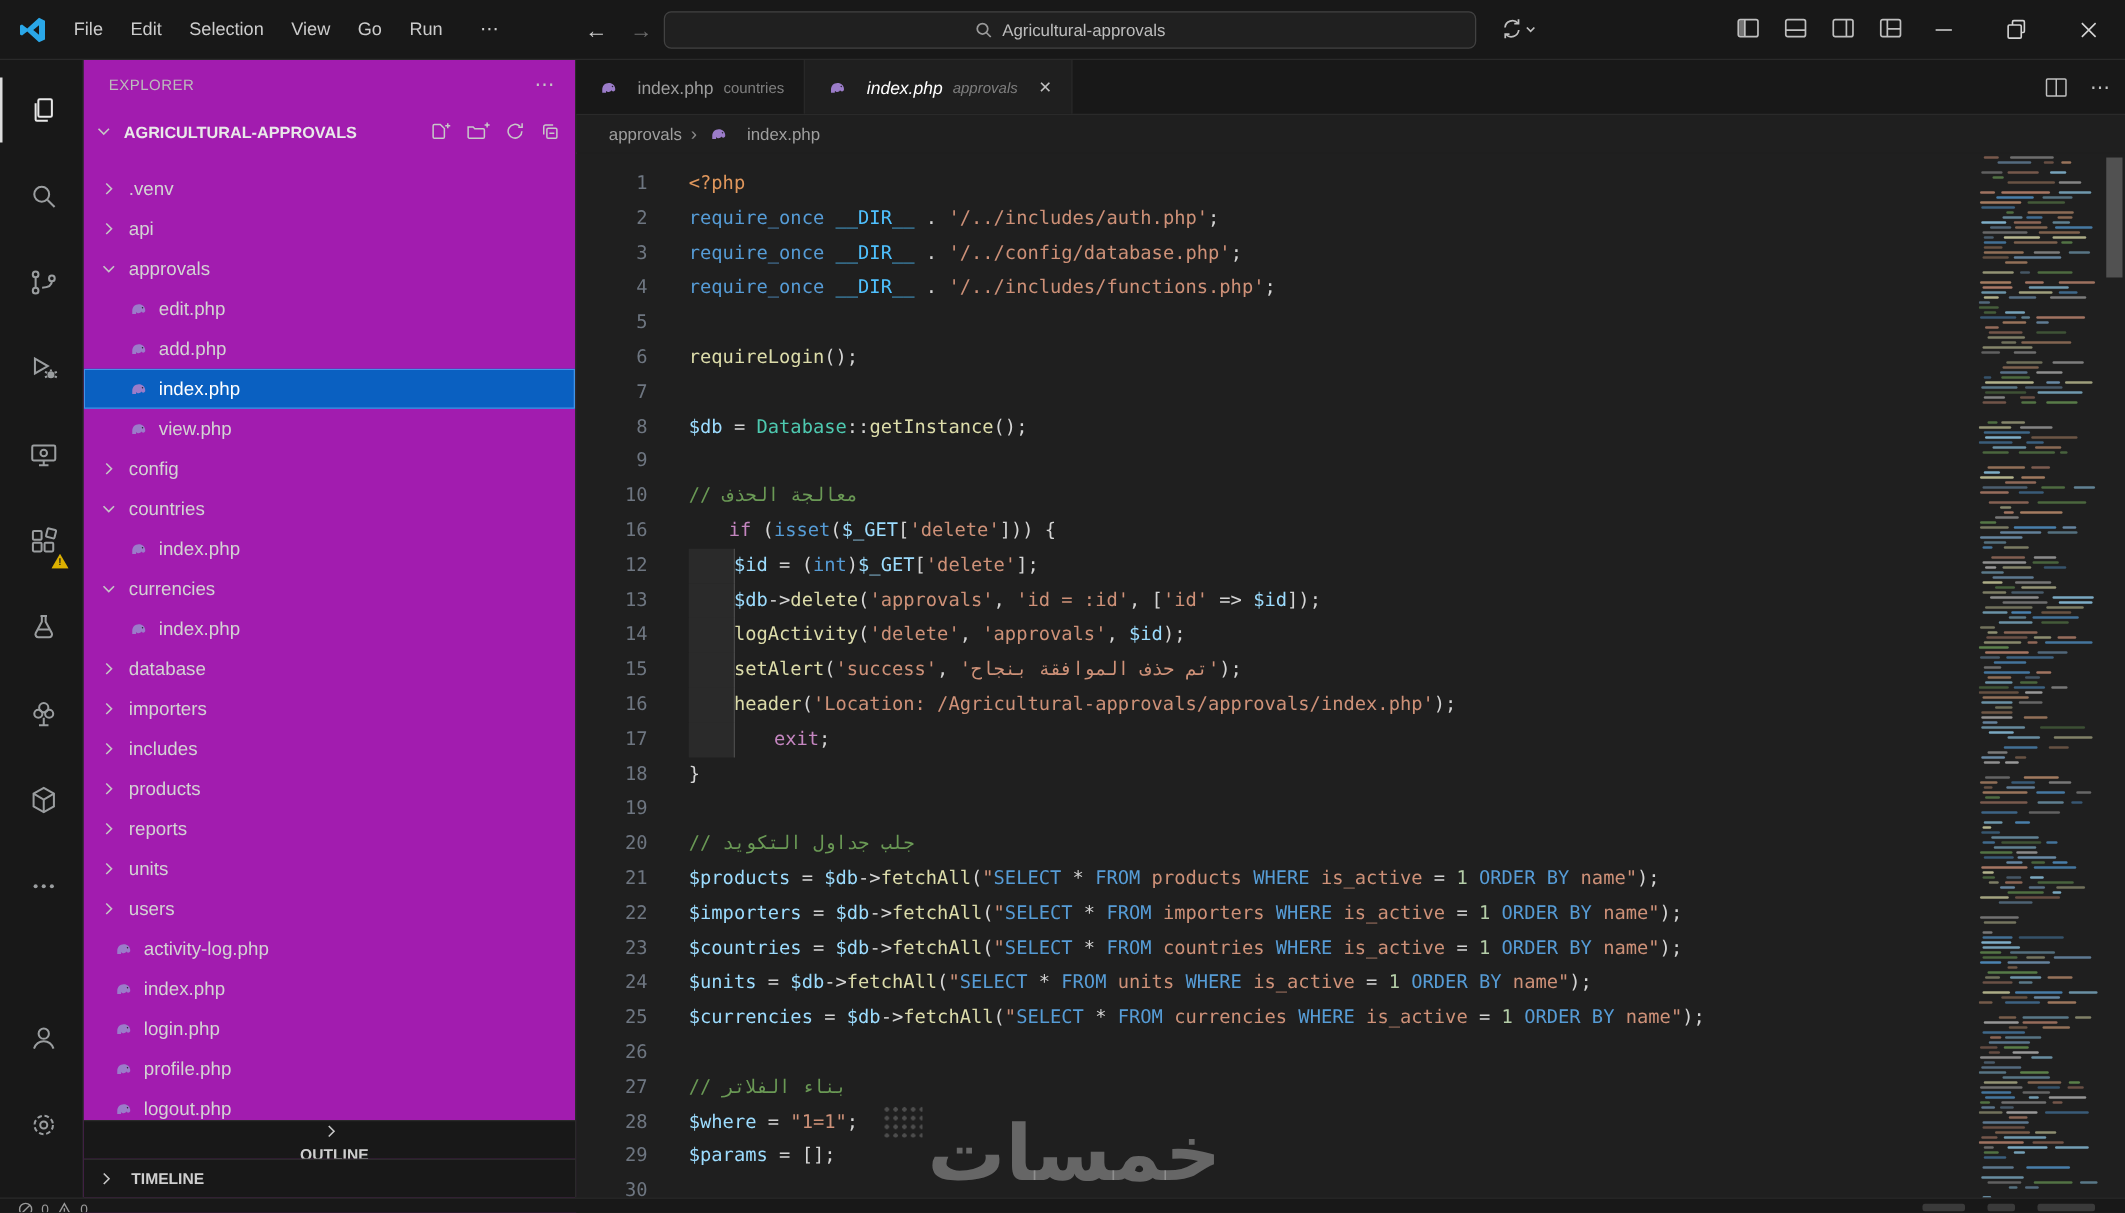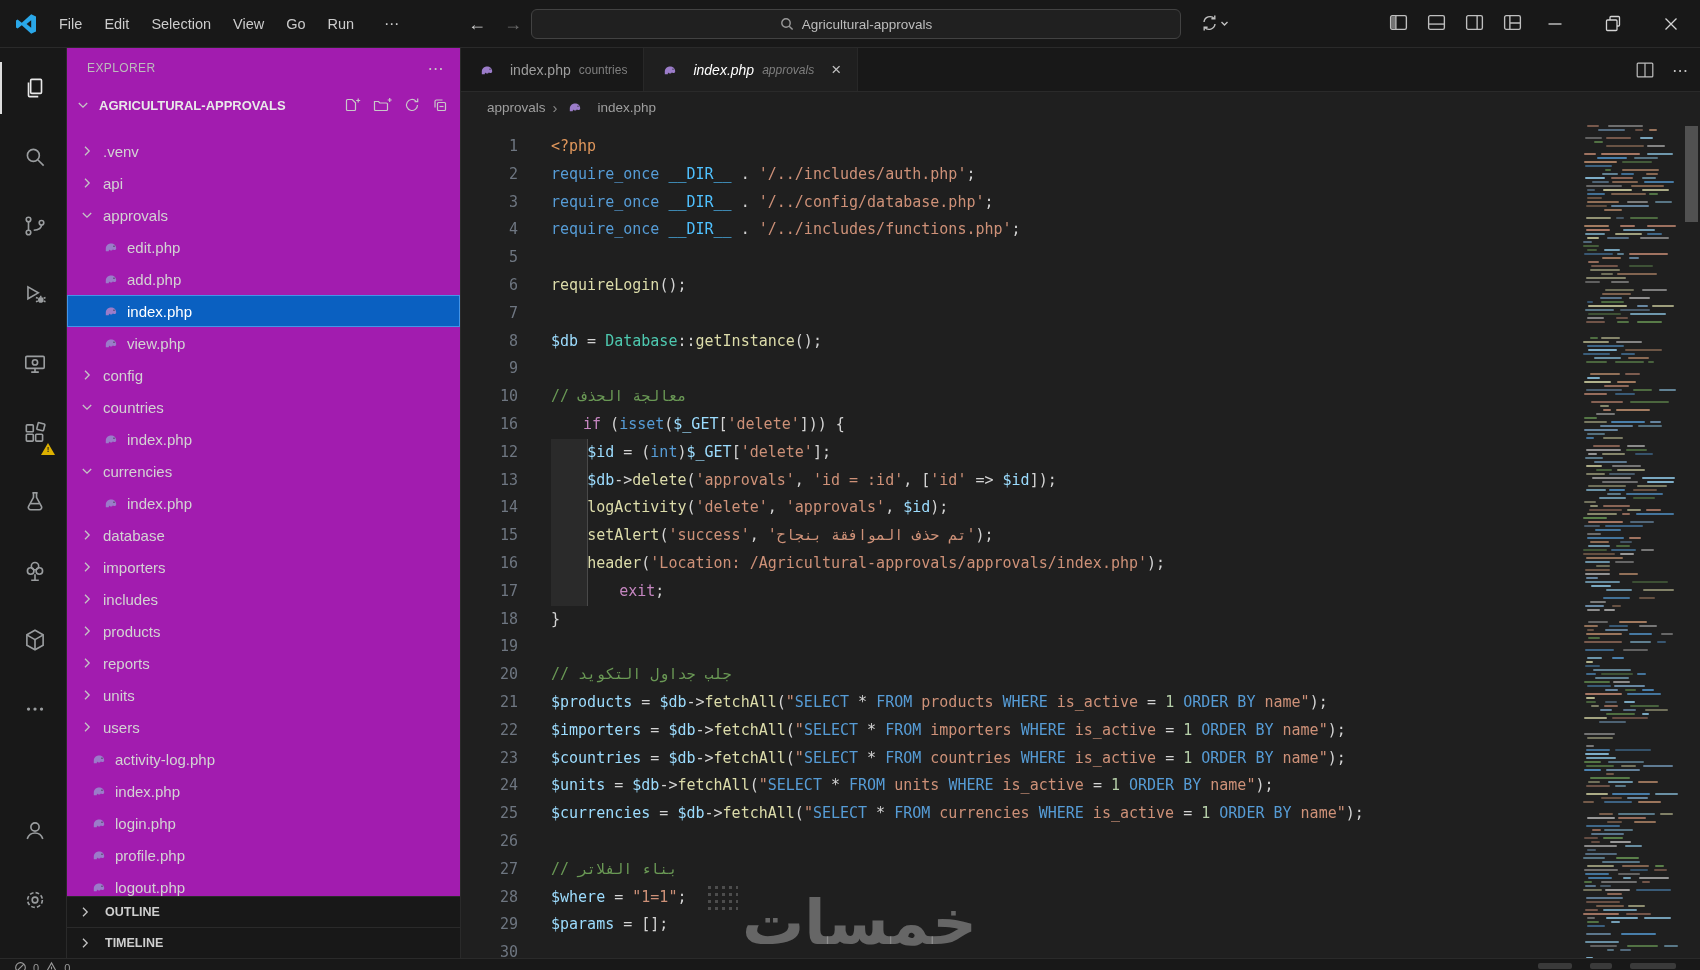--- a/index.html
+++ b/index.html
@@ -46,21 +46,21 @@
   .project-row .sp{flex:1;}
   .pr-actions{display:flex;gap:12px;align-items:center;}
   .pr-actions svg{stroke:#c8c8c8;fill:none;stroke-width:1.2;}
   .tree{position:absolute;top:74px;left:0;right:0;bottom:0;padding-top:13px;overflow:hidden;}
   .tree-row{height:32px;display:flex;align-items:center;font-size:15px;color:#d3d3d3;cursor:pointer;}
   .tree-row.selected{background:#0a60c1;color:#fff;box-shadow:inset 0 0 0 1px #4394e8;}
   .tw{width:20px;height:16px;display:inline-flex;align-items:center;justify-content:center;margin-right:6px;flex:none;}
   .tree-label{white-space:nowrap;}
   .sb-section{position:absolute;left:0;right:0;height:31px;border-top:1px solid #2a2a2a;display:flex;align-items:center;
     padding-left:8px;font-weight:bold;font-size:12.5px;color:#cfcfcf;background:#181818;z-index:2;gap:4px;}
-  .sb-outline{bottom:43px;}
+  .sb-outline{bottom:43px;flex-direction:column;}
   .sb-timeline{bottom:12px;}
 
   
   .main{position:absolute;left:461px;top:48px;right:0;bottom:0;}
   .tabbar{position:relative;height:44px;background:#181818;border-bottom:1px solid #2a2a2a;display:flex;align-items:stretch;}
   .tab{display:flex;align-items:center;gap:7px;padding:0 16px;border-right:1px solid #282828;font-size:14px;color:#9d9d9d;background:#181818;cursor:pointer;}
   .tab.active{background:#1f1f1f;color:#ffffff;}
   .it{font-style:italic;}
   .tab-dir{font-size:12px;color:#7f7f7f;margin-left:1px;}
   .tab-close{margin-left:10px;font-size:17px;color:#c0c0c0;line-height:1;}

